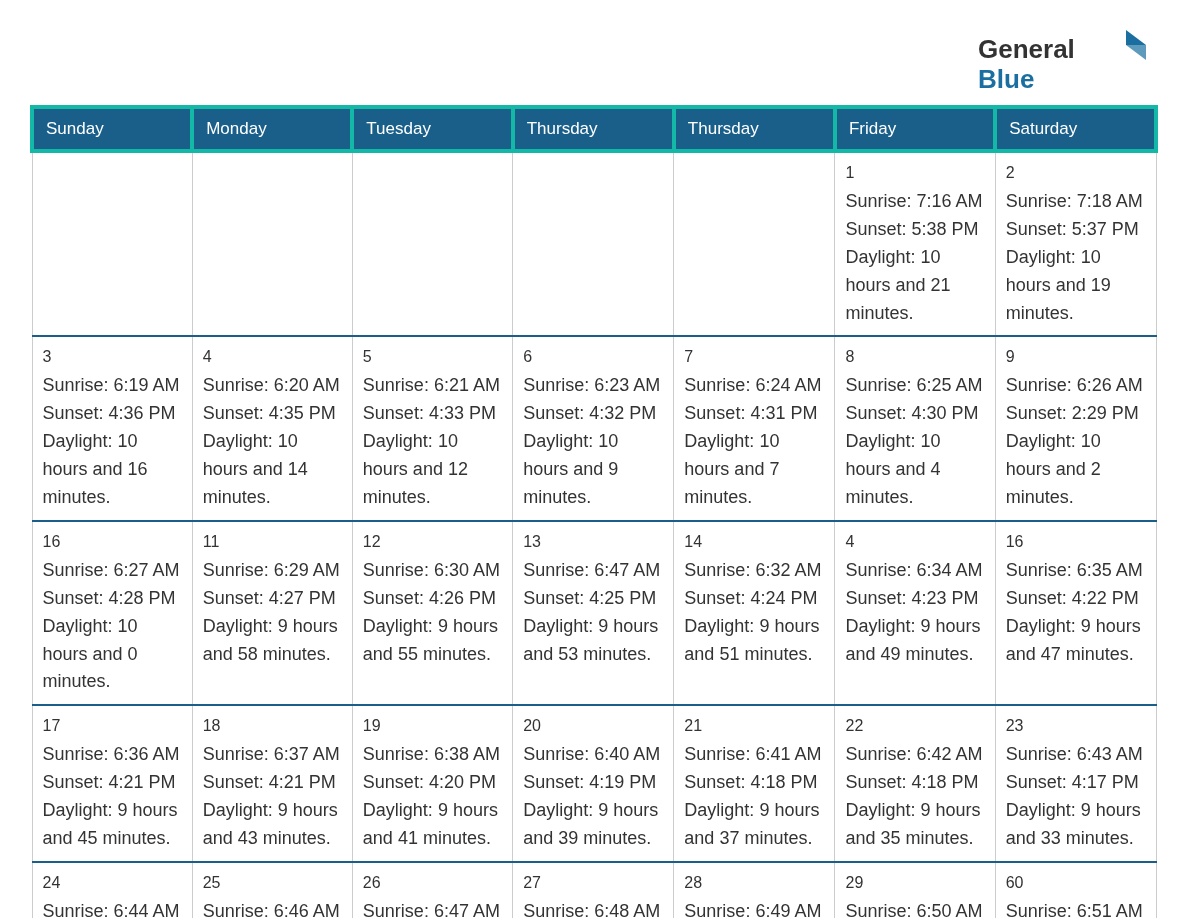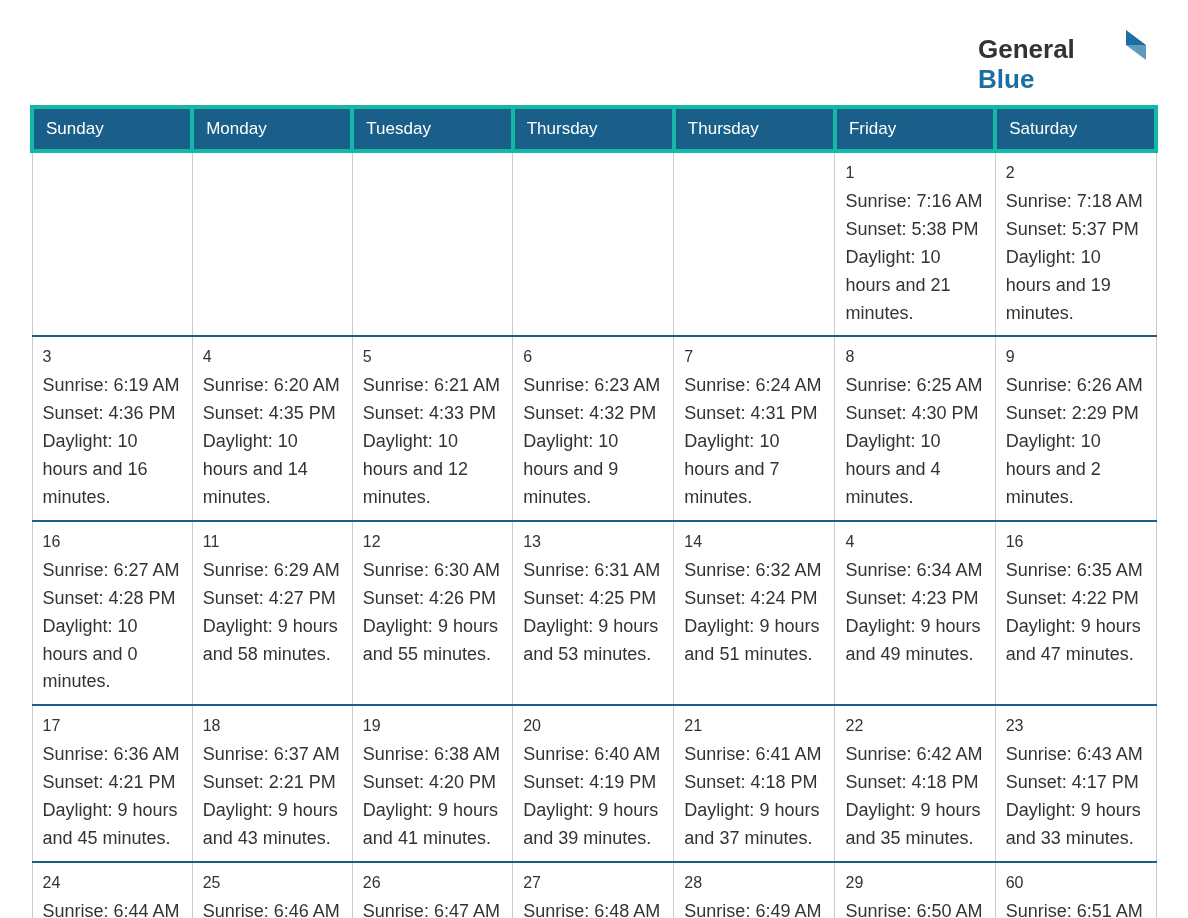--- a/index.html
+++ b/index.html
@@ -206,21 +206,21 @@
         </td>
         <td>
           <span class="day-num">12</span>
           <div class="day-info">Sunrise: 6:30 AM
 Sunset: 4:26 PM
 Daylight: 9 hours
 and 55 minutes.</div>
         </td>
         <td>
           <span class="day-num">13</span>
-          <div class="day-info">Sunrise: 6:31 AM
+          <div class="day-info">Sunrise: 6:47 AM
 Sunset: 4:25 PM
 Daylight: 9 hours
 and 53 minutes.</div>
         </td>
         <td>
           <span class="day-num">14</span>
           <div class="day-info">Sunrise: 6:32 AM
 Sunset: 4:24 PM
 Daylight: 9 hours
 and 51 minutes.</div>
@@ -244,21 +244,21 @@
         <td>
           <span class="day-num">17</span>
           <div class="day-info">Sunrise: 6:36 AM
 Sunset: 4:21 PM
 Daylight: 9 hours
 and 45 minutes.</div>
         </td>
         <td>
           <span class="day-num">18</span>
           <div class="day-info">Sunrise: 6:37 AM
-Sunset: 2:21 PM
+Sunset: 4:21 PM
 Daylight: 9 hours
 and 43 minutes.</div>
         </td>
         <td>
           <span class="day-num">19</span>
           <div class="day-info">Sunrise: 6:38 AM
 Sunset: 4:20 PM
 Daylight: 9 hours
 and 41 minutes.</div>
         </td>

